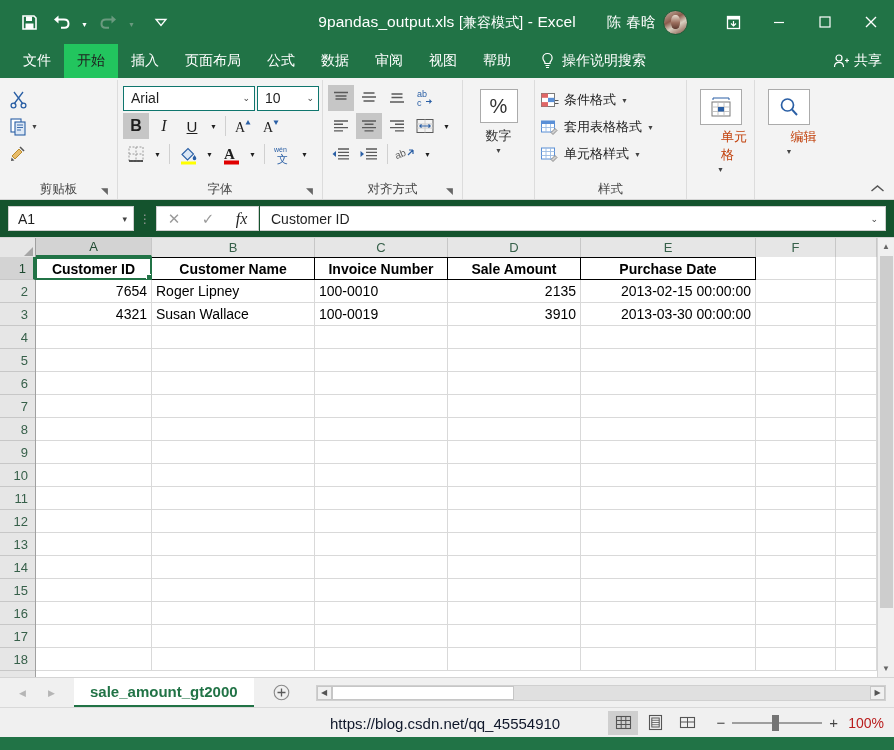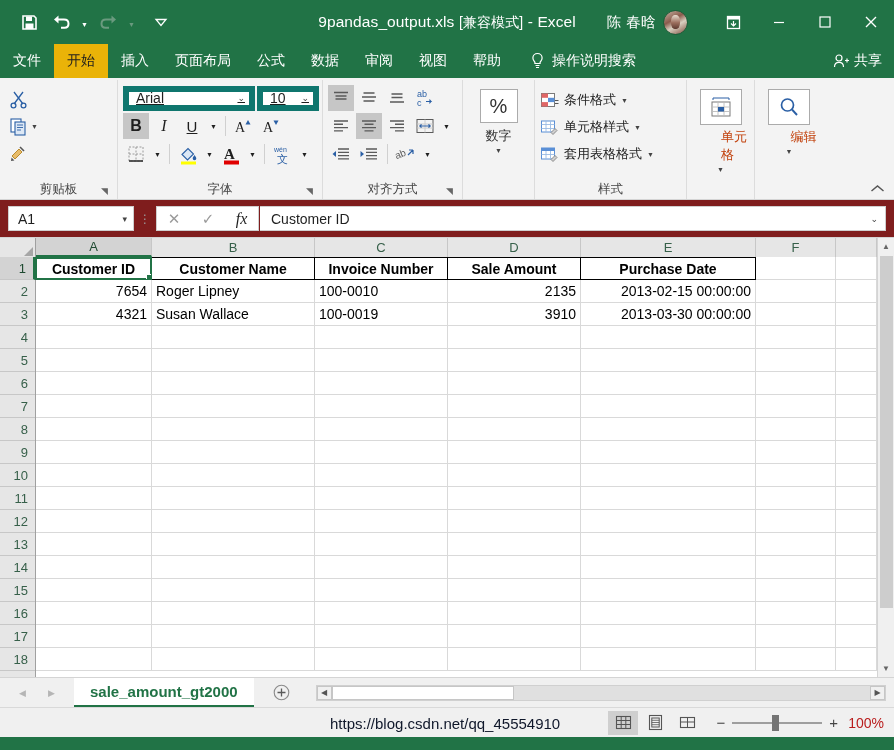--- a/index.html
+++ b/index.html
@@ -73,31 +73,31 @@
     color: #ffffff;
   }
 
   
   .tabbar {
     height: 34px;
     background: #217346;
     display: flex;
     align-items: stretch;
     position: relative;
-    padding-left: 0;
+    padding-left: 10px;
     font-family: Liberation Serif, serif;
   }
   .tab {
     padding: 0 13px;
     display: flex; align-items: center;
     font-size: 14px; color: #ffffff;
     height: 34px;
     white-space: nowrap;
   }
-  .tab.active { background: #eab308; color: #1f1f1f; }
+  .tab.active { background: #22c55e; color: #1f1f1f; }
   .tell-me {
     display: flex; align-items: center; gap: 7px;
     padding-left: 16px; font-size: 14px; color: #ffffff;
   }
   .share {
     position: absolute; right: 12px; top: 0; height: 34px;
     display: flex; align-items: center; gap: 5px;
     font-size: 14px; color: #ffffff;
   }
 
@@ -141,23 +141,23 @@
   .paste-caret { font-size: 7px; color: #444; margin-top: 3px;}
   .clip-small { display: flex; flex-direction: column; padding-top: 4px; gap: 2px; }
   .clip-row { display: flex; align-items: center; height: 25px; gap: 3px; padding-left:4px;}
   .mini-caret { font-size: 7px; color: #444; }
 
   
   .g-font { width: 205px; }
   .font-rows { display: flex; flex-direction: column; gap: 2px; padding-top: 2px;}
   .frow { display: flex; align-items: center; gap: 2px; height: 26px; }
   .font-name-box, .font-size-box {
-    height: 25px; background: #fff; border: 6px solid #0f766e;
+    height: 25px; background: #fff; border: 1px solid #0f766e;
     display: flex; align-items: center; justify-content: space-between;
-    padding: 0 4px 0 7px; font-size: 14px; color: #1f1f1f; text-decoration: underline;
+    padding: 0 4px 0 7px; font-size: 14px; color: #1f1f1f;
   }
   .font-name-box { width: 132px; }
   .font-size-box { width: 62px; }
   .cbox-caret { font-size: 9px; color: #444; }
   .btn {
     min-width: 26px; height: 26px;
     display: flex; align-items: center; justify-content: center;
     font-size: 14.5px; color: #1f1f1f;
   }
   .btn.on { background: #c6c6c6; }
@@ -200,21 +200,21 @@
   }
   .bigbtn .lbl { font-size: 13px; color: #c2410c; margin-top: 3px; margin-left: 29px; }
   .bigbtn .car { font-size: 7px; color: #444; margin-top: 2px; }
   .ribbon-collapse {
     position: absolute; right: 9px; bottom: 5px;
     font-size: 12px; color: #555;
   }
 
   
   .formulabar {
-    height: 38px; background: #7f1d1d;
+    height: 38px; background: #14532d;
     display: flex; align-items: center;
     padding: 0 8px;
     border-bottom: 1px solid #d4d4d4;
   }
   .namebox {
     width: 126px; height: 25px; background: #fff; border: 1px solid #cfcfcf;
     display: flex; align-items: center; justify-content: space-between;
     padding: 0 6px 0 9px; font-size: 14px; color: #1f1f1f;
   }
   .fb-dots {
@@ -718,37 +718,37 @@
                   <path d="M15 9.5h3.5M15 12.5h3.5" stroke="#555" stroke-width="1"></path>
                 </svg>
             </span>
             <span>条件格式</span>
             <span style="font-size:7px;color:#444;">▼</span>
           </div>
           <div class="srow">
             <span>
               <svg width="19" height="19" viewBox="0 0 19 19">
                   <rect x="1.5" y="3" width="13" height="11" fill="#fff" stroke="#5a8fd6" stroke-width="1"></rect>
-                  <path d="M1.5 6.5h13M1.5 10.5h13M6 3v11M10.5 3v11" stroke="#9bbbe3" stroke-width="0.9"></path>
+                  <rect x="1.5" y="3" width="13" height="3" fill="#5a8fd6"></rect>
+                  <path d="M1.5 9.5h13M6 6v8M10.5 6v8" stroke="#9bbbe3" stroke-width="0.9"></path>
                   <path d="M11 14.5l4-4 2 2-4 4z" fill="#cfcfcf" stroke="#777" stroke-width=".8"></path>
                 </svg>
             </span>
-            <span>单元格样式</span>
+            <span>套用表格格式</span>
             <span style="font-size:7px;color:#444;">▼</span>
           </div>
           <div class="srow">
             <span>
               <svg width="19" height="19" viewBox="0 0 19 19">
                   <rect x="1.5" y="3" width="13" height="11" fill="#fff" stroke="#5a8fd6" stroke-width="1"></rect>
-                  <rect x="1.5" y="3" width="13" height="3" fill="#5a8fd6"></rect>
-                  <path d="M1.5 9.5h13M6 6v8M10.5 6v8" stroke="#9bbbe3" stroke-width="0.9"></path>
+                  <path d="M1.5 6.5h13M1.5 10.5h13M6 3v11M10.5 3v11" stroke="#9bbbe3" stroke-width="0.9"></path>
                   <path d="M11 14.5l4-4 2 2-4 4z" fill="#cfcfcf" stroke="#777" stroke-width=".8"></path>
                 </svg>
             </span>
-            <span>套用表格格式</span>
+            <span>单元格样式</span>
             <span style="font-size:7px;color:#444;">▼</span>
           </div>
         </div>
       </div>
       <div class="group-label">
         <span>样式</span>
       </div>
     </div>
 
     <div class="group g-cells">

